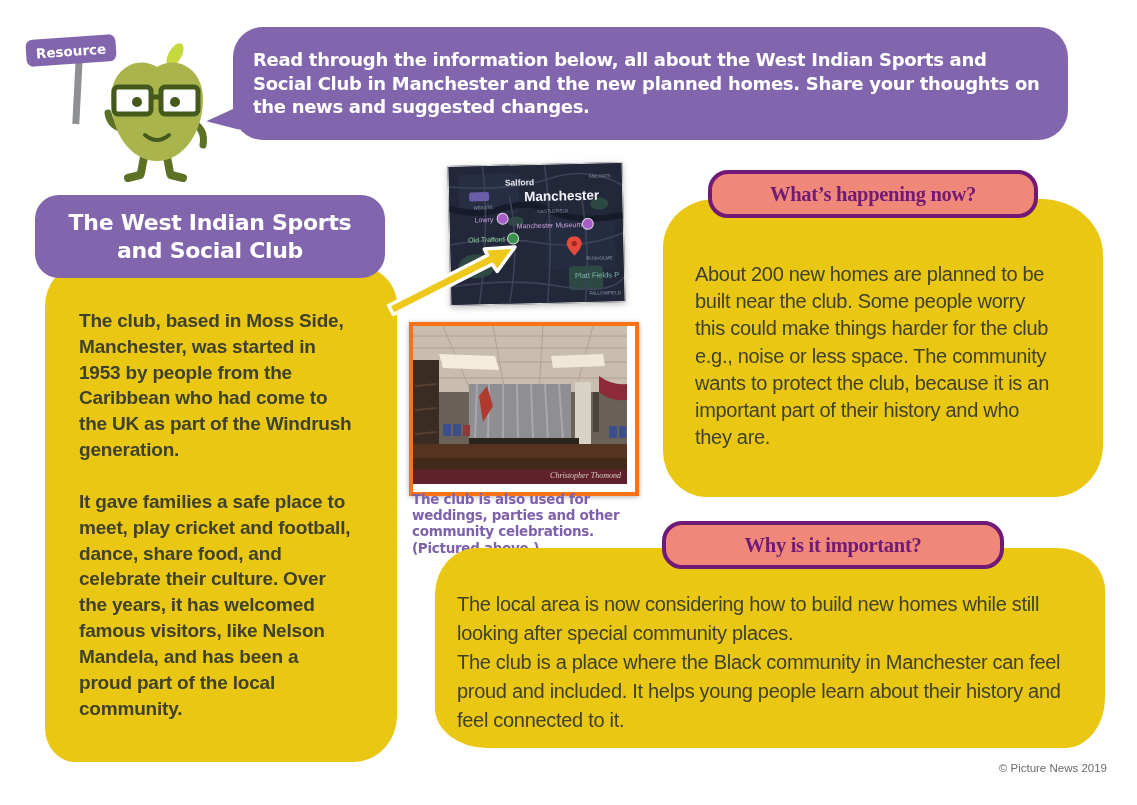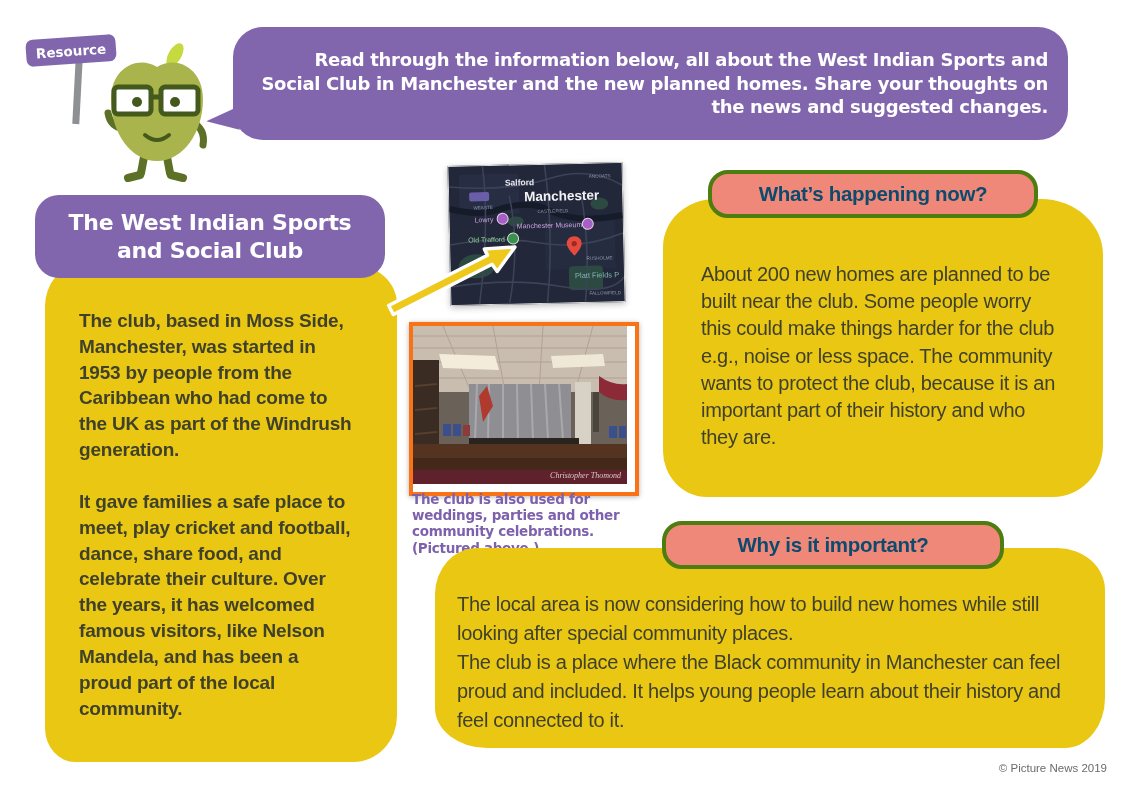--- a/index.html
+++ b/index.html
@@ -20,21 +20,21 @@
     background:#8f9094;transform:rotate(3deg);z-index:2;
   }
   .mascot{position:absolute;left:99px;top:41px;width:116px;height:142px;z-index:2;}
   
   .speech-bubble{
     position:absolute;left:233px;top:27px;width:835px;height:113px;
     background:var(--purple);border-radius:30px;z-index:1;
     display:flex;align-items:center;justify-content:center;
   }
   .speech-bubble .txt{
-    color:#fff;font-weight:bold;font-size:18px;line-height:1.32;text-align:right;
+    color:#fff;font-weight:bold;font-size:18px;line-height:1.32;text-align:left;
     font-family:"DejaVu Sans",sans-serif;padding:0 20px;letter-spacing:-0.3px;
   }
   .bubble-tail{
     position:absolute;left:-26px;bottom:12px;width:0;height:0;
     border-top:20px solid transparent;border-bottom:5px solid transparent;
     border-right:34px solid var(--purple);transform:rotate(6deg);
   }
   
   .club-title-box{
     position:absolute;left:35px;top:195px;width:350px;height:83px;
@@ -67,33 +67,33 @@
     position:absolute;left:409px;top:322px;width:222px;height:166px;z-index:1;
     background:#fff;border:4px solid #f97316;box-shadow:0 1px 5px rgba(0,0,0,.3);
   }
   .photo-caption{
     position:absolute;left:412px;top:491px;width:238px;
     color:var(--capPurple);font-weight:bold;font-size:13.5px;line-height:1.2;
     font-family:"DejaVu Sans",sans-serif;letter-spacing:-0.3px;z-index:1;
   }
   
   .pink-heading{
-    position:absolute;background:var(--pink);border:4px solid #4d7c0f;border-radius:20px;
+    position:absolute;background:var(--pink);border:4px solid #701a75;border-radius:20px;
     display:flex;align-items:center;justify-content:center;z-index:3;
-    color:#0c4a6e;font-weight:bold;font-size:20.5px;font-family:Liberation Sans, sans-serif;
+    color:#701a75;font-weight:bold;font-size:20.5px;font-family:Liberation Serif, serif;
     letter-spacing:-0.3px;
   }
   .pink-now{left:708px;top:170px;width:322px;height:40px;}
   .pink-why{left:662px;top:521px;width:334px;height:40px;}
   .blob-now{
     left:663px;top:199px;width:440px;height:298px;z-index:1;
     border-radius:52px 62px 50px 44px / 48px 56px 52px 46px;
   }
   .blob-now .body{
-    position:absolute;left:38px;top:62px;width:356px;
+    position:absolute;left:32px;top:62px;width:356px;
     color:var(--ink);font-size:20px;line-height:1.36;letter-spacing:-0.3px;
   }
   .blob-why{
     left:435px;top:548px;width:670px;height:200px;z-index:1;
     border-radius:42px 48px 40px 52px / 46px 42px 50px 40px;
   }
   .blob-why .body{
     position:absolute;left:22px;top:42px;width:614px;
     color:var(--ink);font-size:20px;line-height:1.45;letter-spacing:-0.3px;
   }

